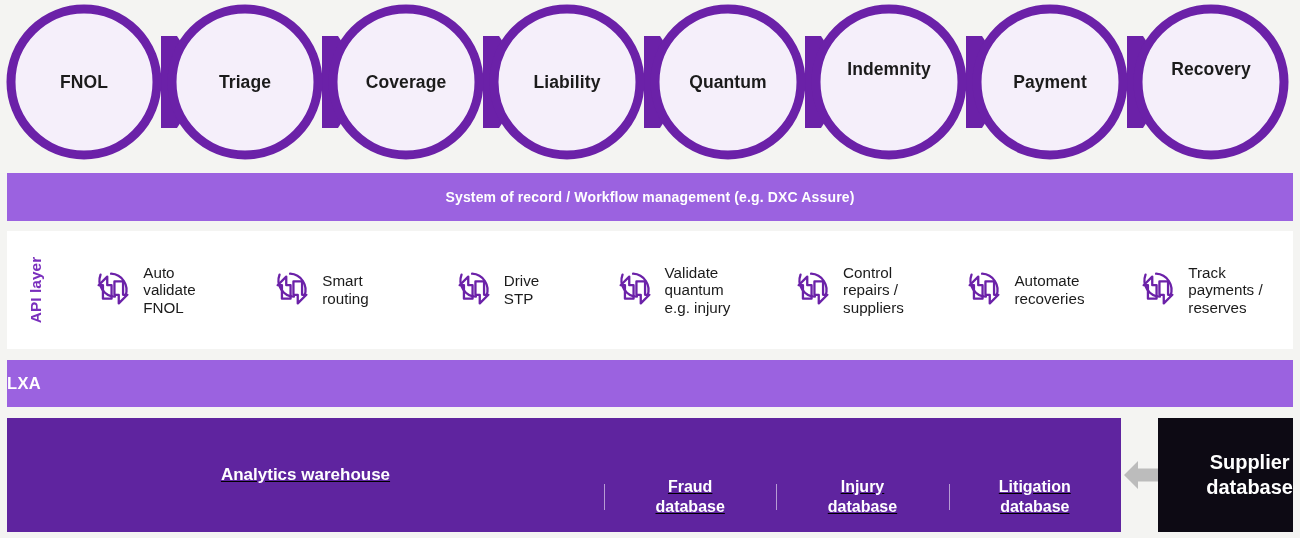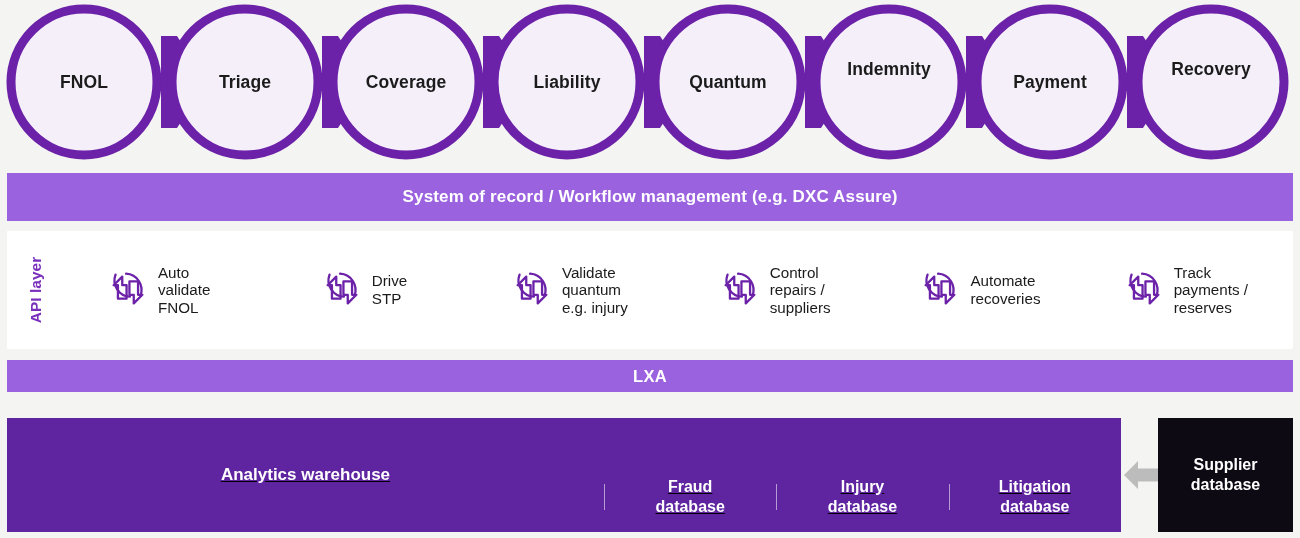--- a/index.html
+++ b/index.html
@@ -29,21 +29,21 @@
   }
 
   
   .band-sor {
     position: absolute; left: 7px; top: 173px;
     width: 1286px; height: 48px;
     background: #9b62e0;
     display: flex; align-items: center; justify-content: center;
   }
   .band-sor .band-text {
-    color: #ffffff; font-size: 17px; font-weight: 700; letter-spacing: .15px;
+    color: #ffffff; font-size: 14px; font-weight: 700; letter-spacing: .15px;
   }
 
   
   .api-panel {
     position: absolute; left: 7px; top: 231px;
     width: 1286px; height: 118px;
     background: #ffffff;
     display: flex; align-items: center;
   }
   .api-layer-label {
@@ -76,23 +76,23 @@
     font-size: 15.2px;
     line-height: 1.16;
     color: #1b1b1b;
     text-align: left;
     white-space: pre-line;
   }
 
   
   .band-lxa {
     position: absolute; left: 7px; top: 360px;
-    width: 1286px; height: 32px;
+    width: 1286px; height: 47px;
     background: #9b62e0;
-    display: flex; align-items: center; justify-content: center;
+    display: flex; align-items: center; 
   }
   .band-lxa .band-text {
     color: #ffffff; font-size: 16.5px; font-weight: 700; letter-spacing: .3px;
   }
 
   
   .datastores {
     position: absolute; left: 7px; top: 418px;
     width: 1114px; height: 114px;
     background: #5f249f;
@@ -116,22 +116,22 @@
 
   .arrow-link {
     position: absolute; left: 1122px; top: 453px;
     width: 38px; height: 44px;
   }
 
   .supplier-box {
     position: absolute; left: 1158px; top: 418px;
     width: 135px; height: 114px;
     background: #0d0a14;
-    display: flex; align-items: center; justify-content: center;
-    color: #ffffff; font-size: 16px; font-weight: 700;
+    display: flex; align-items: center; justify-content: flex-end;
+    color: #ffffff; font-size: 20px; font-weight: 700;
     line-height: 1.25; text-align: center; white-space: pre-line;
   }
 </style>
 </head>
 <body>
 
 <div id="root">
 
   <div class="pipeline">
     <svg width="1300" height="165" viewBox="0 0 1300 165">
@@ -191,20 +191,32 @@
             <path d="M26 31 A17 17 0 0 1 11 8"></path>
             <path d="M18 19 L18 10 L9 19 L13.5 19 L13.5 33 L22.5 33 L22.5 19 Z"></path>
             <path d="M30 29 L30 38 L39 29 L34.5 29 L34.5 15 L25.5 15 L25.5 29 Z"></path>
           </g>
         </svg>
         <span class="api-text">Auto
 validate
 FNOL</span>
       </div>
 
+      <div class="api-item">
+        <svg class="sync-icon" viewBox="0 0 48 48">
+          <g fill="none" stroke="#6b21a8" stroke-width="2.4" stroke-linejoin="round" stroke-linecap="round">
+            <path d="M22 7 A17 17 0 0 1 37 30"></path>
+            <path d="M26 31 A17 17 0 0 1 11 8"></path>
+            <path d="M18 19 L18 10 L9 19 L13.5 19 L13.5 33 L22.5 33 L22.5 19 Z"></path>
+            <path d="M30 29 L30 38 L39 29 L34.5 29 L34.5 15 L25.5 15 L25.5 29 Z"></path>
+          </g>
+        </svg>
+        <span class="api-text">Smart
+routing</span>
+      </div>
 
       <div class="api-item">
         <svg class="sync-icon" viewBox="0 0 48 48">
           <g fill="none" stroke="#6b21a8" stroke-width="2.4" stroke-linejoin="round" stroke-linecap="round">
             <path d="M22 7 A17 17 0 0 1 37 30"></path>
             <path d="M26 31 A17 17 0 0 1 11 8"></path>
             <path d="M18 19 L18 10 L9 19 L13.5 19 L13.5 33 L22.5 33 L22.5 19 Z"></path>
             <path d="M30 29 L30 38 L39 29 L34.5 29 L34.5 15 L25.5 15 L25.5 29 Z"></path>
           </g>
         </svg>

